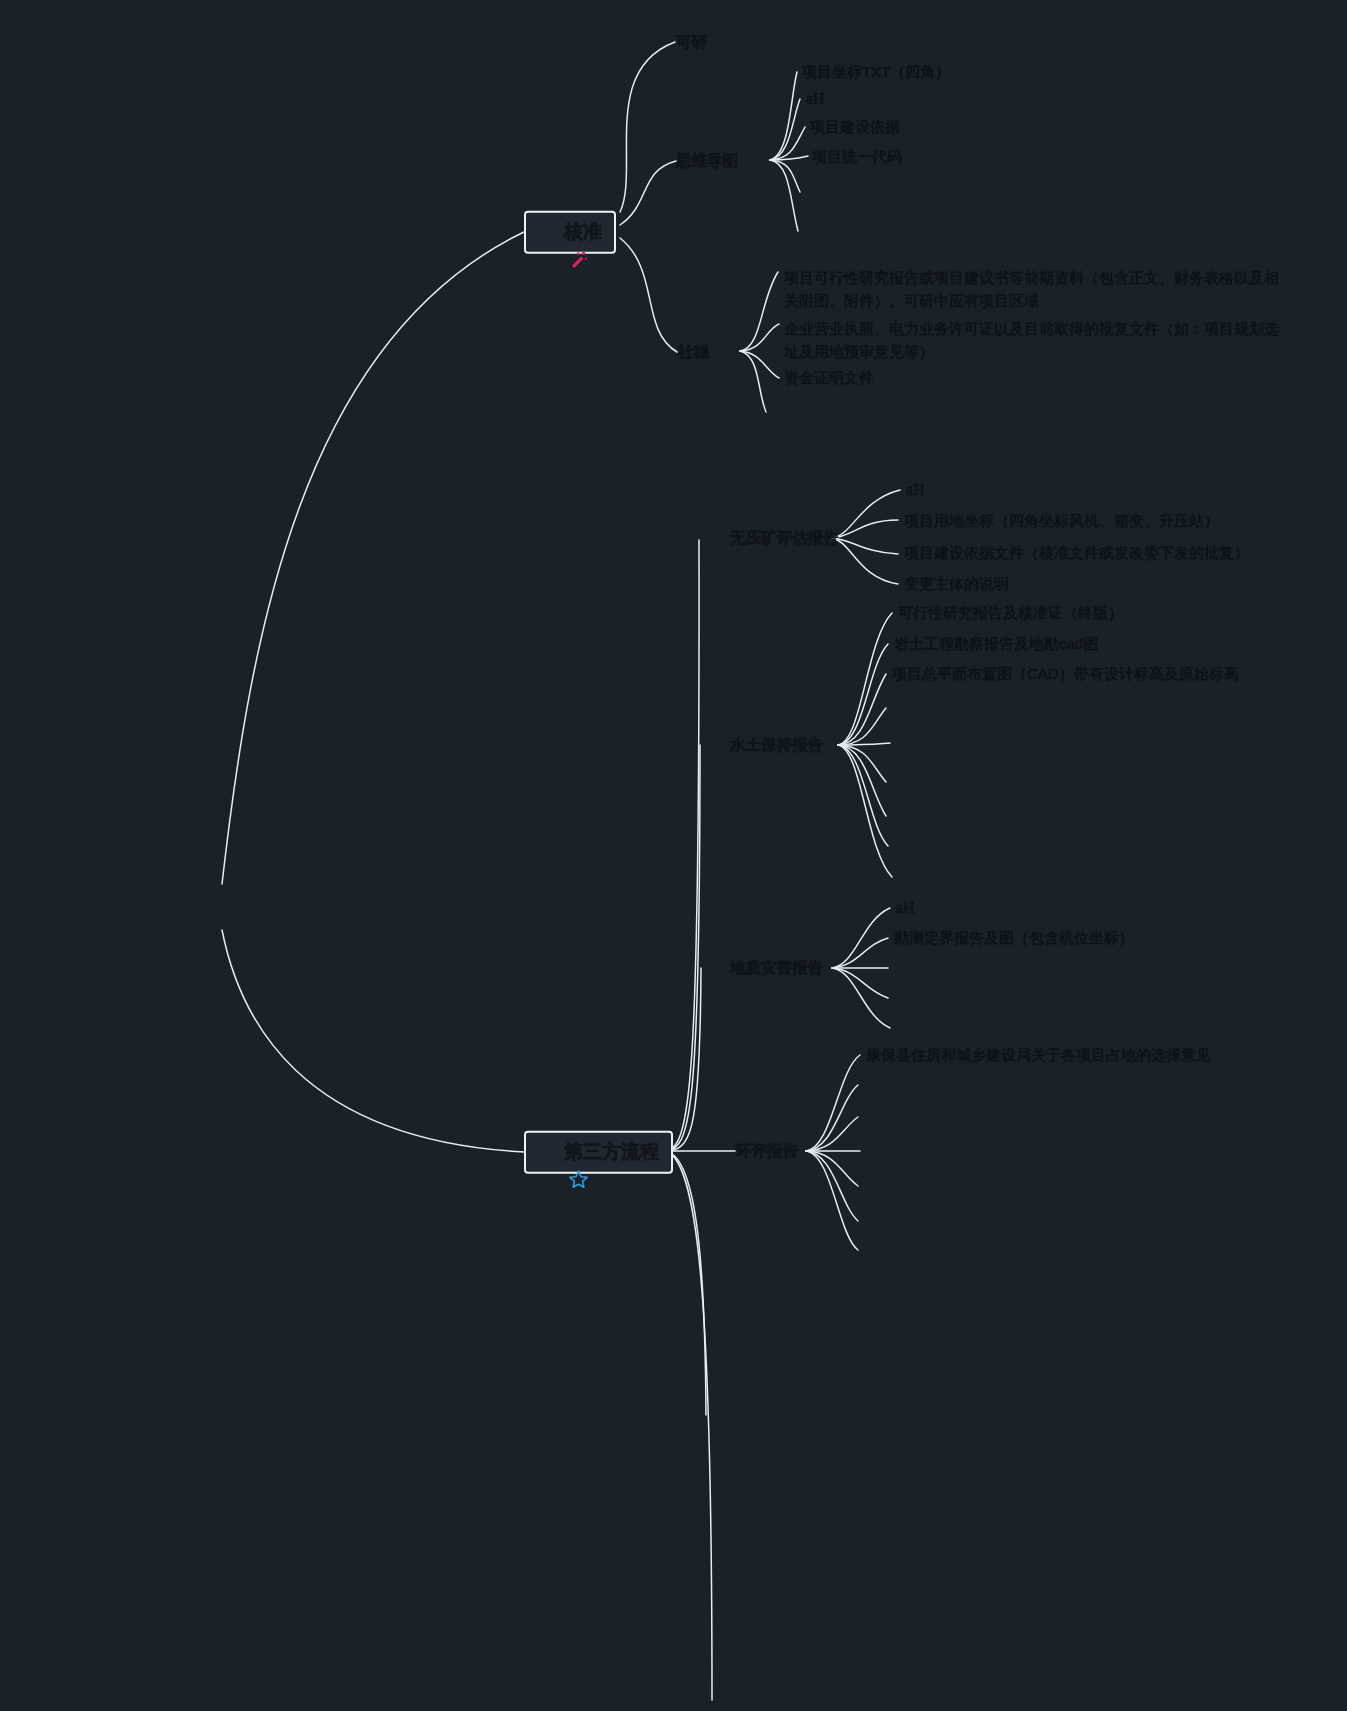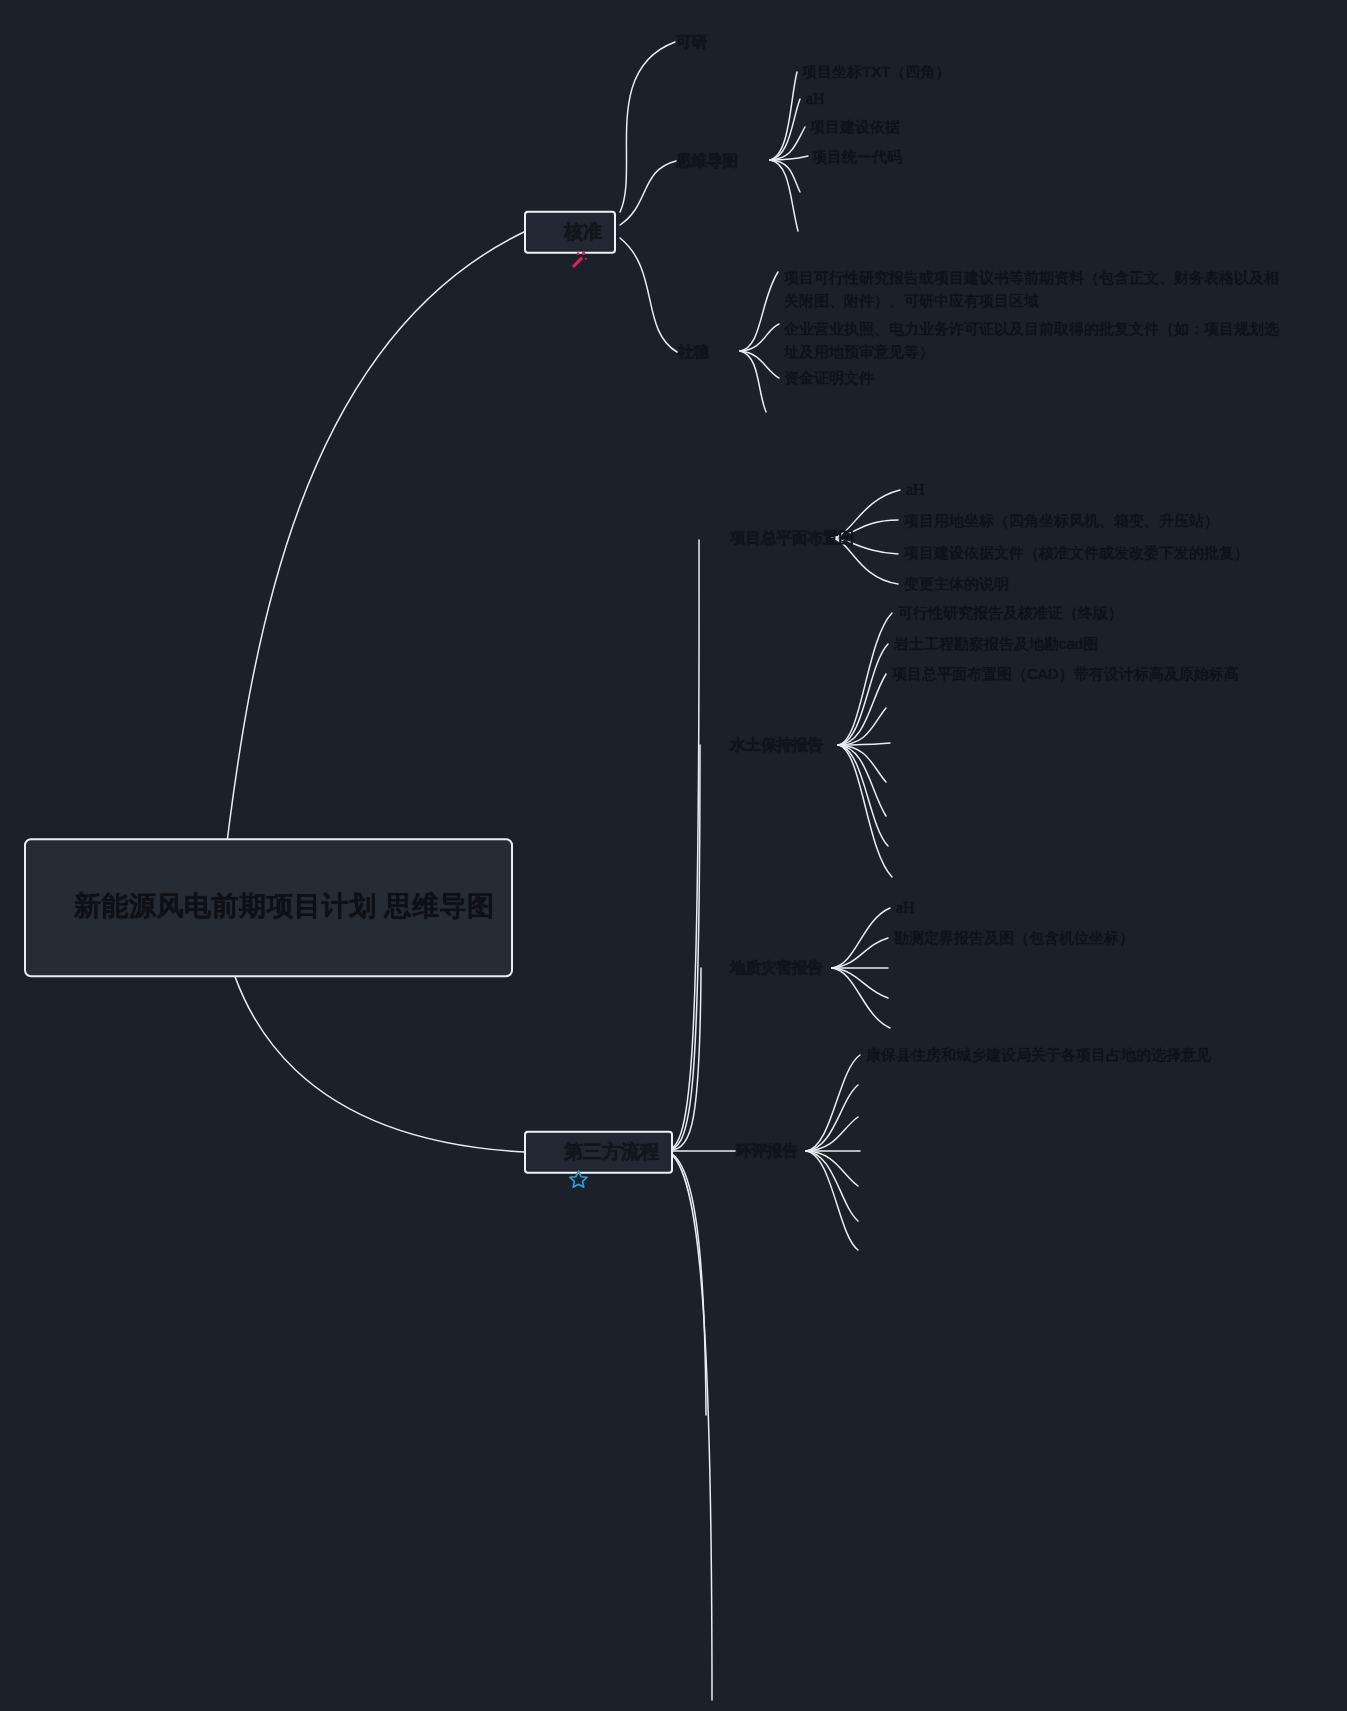--- a/index.html
+++ b/index.html
@@ -127,23 +127,20 @@
       <path d="M 806,1151 C 832,1148 838,1070 860,1055"></path>
       <path d="M 806,1151 C 834,1149 840,1100 858,1085"></path>
       <path d="M 806,1151 C 836,1150 842,1128 858,1117"></path>
       <path d="M 806,1151 C 838,1151 846,1151 860,1151"></path>
       <path d="M 806,1151 C 836,1152 842,1175 858,1186"></path>
       <path d="M 806,1151 C 834,1153 840,1205 858,1221"></path>
       <path d="M 806,1151 C 832,1154 838,1235 858,1250"></path>
     </g>
   </svg>
 
-  <div class="node root">
-    <span>新能源风电前期项目计划 思维导图</span>
-  </div>
 
   <div class="node branch" style="left:524px; top:232px;">
     <span class="bicon">
       <svg viewBox="0 0 24 24" width="21" height="21">
         <path d="M4.5 19.5 L15 9 L17.5 11.5 L7 22 Z" fill="#e0215e"></path>
         <circle cx="17.8" cy="5.2" r="1.9" fill="#e0215e"></circle>
         <circle cx="11.5" cy="5.6" r="1.5" fill="#e0215e"></circle>
         <circle cx="20.4" cy="11.4" r="1.2" fill="#e0215e"></circle>
       </svg>
     </span>
@@ -170,21 +167,21 @@
 
   <div class="node branch" style="left:524px; top:1152px;">
     <span class="bicon">
       <svg viewBox="0 0 24 24" width="21" height="21">
         <path d="M12 2.6 L14.9 9.1 L21.8 9.8 L16.6 14.4 L18.1 21.2 L12 17.7 L5.9 21.2 L7.4 14.4 L2.2 9.8 L9.1 9.1 Z" fill="none" stroke="#2f9fdc" stroke-width="1.8" stroke-linejoin="round"></path>
       </svg>
     </span>
     <span class="blabel">第三方流程</span>
   </div>
 
-  <div class="node leaf l2" style="left:730px; top:538px;">项目总平面布置图</div>
+  <div class="node leaf l2" style="left:730px; top:538px;">无压矿评估报告</div>
   <div class="node leaf l2" style="left:730px; top:745px;">水土保持报告</div>
   <div class="node leaf l2" style="left:730px; top:968px;">地质灾害报告</div>
   <div class="node leaf l2" style="left:736px; top:1151px;">环评报告</div>
 
   <div class="node leaf l3 serif" style="left:906px; top:490px;">aH</div>
   <div class="node leaf l3" style="left:904px; top:521px;">项目用地坐标（四角坐标风机、箱变、升压站）</div>
   <div class="node leaf l3" style="left:904px; top:553px;">项目建设依据文件（核准文件或发改委下发的批复）</div>
   <div class="node leaf l3" style="left:904px; top:584px;">变更主体的说明</div>
 
   <div class="node leaf l3" style="left:898px; top:613px;">可行性研究报告及核准证（终版）</div>

